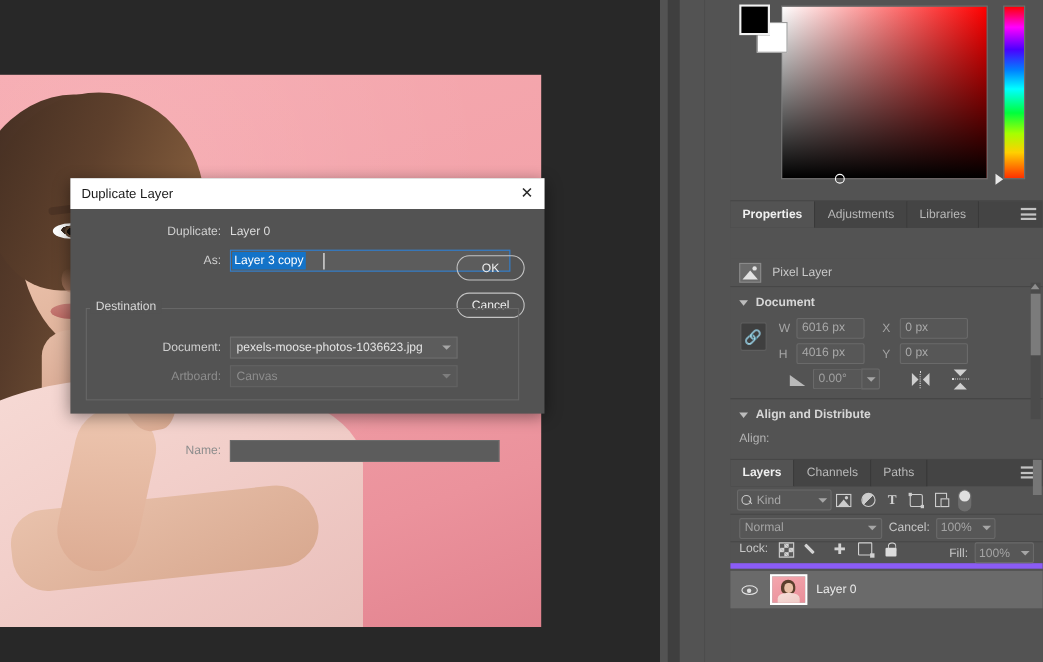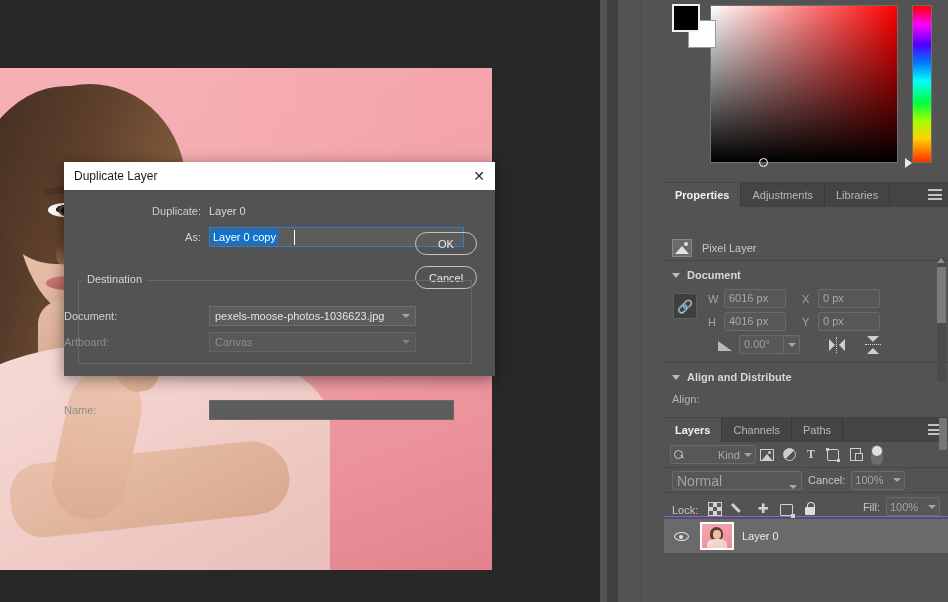--- a/index.html
+++ b/index.html
@@ -291,21 +291,21 @@
   }
   .props-scroll-up {
     position: absolute; right: 3px; top: 75px; width: 0; height: 0;
     border-left: 4px solid transparent; border-right: 4px solid transparent;
     border-bottom: 5px solid #8e8e8e;
   }
 
   
   .layers-filter {
     display: flex; align-items: center; gap: 0;
-    height: 26px; padding: 0 6px; border-bottom: 1px solid #484848; text-align: right;
+    height: 26px; padding: 0 6px; border-bottom: 1px solid #484848;
   }
   .kind-select {
     display: flex; align-items: center; gap: 4px;
     width: 86px; height: 19px; background: #575757;
     border: 1px solid #6a6a6a; border-radius: 2px; padding: 0 3px;
     cursor: pointer;
   }
   .mag { width: 10px; height: 10px; position: relative; }
   .mag::before {
     content: ""; position: absolute; left: 0; top: 0;
@@ -357,36 +357,36 @@
   .toggle-pill::after {
     content: ""; position: absolute; left: 1px; top: 1px;
     width: 10px; height: 10px; border-radius: 50%; background: #e0e0e0;
   }
 
   .blend-row {
     display: flex; align-items: center; gap: 6px;
     height: 25px; padding: 0 8px; border-bottom: 1px solid #484848;
   }
   .blend-select {
-    display: flex; align-items: flex-end; width: 130px; height: 19px;
+    display: flex; align-items: center; width: 130px; height: 19px;
     background: #575757; border: 1px solid #6a6a6a; border-radius: 2px;
-    padding: 0 4px; font-size: 14px; color: #a4a4a4; cursor: pointer;
+    padding: 0 4px; font-size: 11px; color: #a4a4a4; cursor: pointer;
   }
   .blend-select .caret-sm { margin-left: auto; }
   .mini-label { font-size: 11px; color: #c6c6c6; }
   .spin {
     display: flex; align-items: center; width: 54px; height: 19px;
     background: #575757; border: 1px solid #6a6a6a; border-radius: 2px;
     padding: 0 3px; font-size: 11px; color: #a4a4a4; cursor: text;
   }
   .spin .caret-sm { margin-left: auto; }
 
   .lock-row {
-    display: flex; align-items: flex-end; gap: 10px;
-    height: 24px; padding: 0 8px; border-bottom: 1px solid #8b5cf6;
+    display: flex; align-items: flex-start; gap: 10px;
+    height: 24px; padding: 0 8px; border-bottom: 5px solid #8b5cf6;
   }
   .lk { width: 14px; height: 14px; cursor: pointer; }
   .lk-checker {
     background:
       linear-gradient(45deg, #d4d4d4 25%, transparent 25% 75%, #d4d4d4 75%),
       linear-gradient(45deg, #d4d4d4 25%, transparent 25% 75%, #d4d4d4 75%) 4px 4px,
       #5a5a5a;
     background-size: 8px 8px; border: 1px solid #cfcfcf;
   }
   .lk-brush { position: relative; }
@@ -507,21 +507,21 @@
   }
   .dest-legend {
     position: absolute; left: 18px; top: 83px;
     background: #535353; padding: 0 5px; font-size: 11px; color: #d6d6d6;
   }
   .drow { position: absolute; display: flex; align-items: center; height: 20px; }
   .drow1 { left: 0; top: 116px; }
   .drow2 { left: 0; top: 142px; }
   .drow3 { left: 0; top: 168px; margin-top: 42px; }
   .dlabel {
-    width: 145px; padding-right: 8px;
+    width: 145px; text-align: right; padding-right: 8px;
     font-size: 11px; color: #cfcfcf;
   }
   .dlabel.dim { color: #8d8d8d; }
   .dsel {
     display: flex; align-items: center; width: 207px; height: 20px;
     background: #5c5c5c; border: 1px solid #6d6d6d;
     padding: 0 5px; font-size: 11px; color: #e3e3e3; cursor: pointer;
   }
   .dsel.dim { color: #8d8d8d; background: #585858; border-color: #636363; }
   .dsel .caret-sm { margin-left: auto; }
@@ -746,21 +746,21 @@
     <div class="dlg-body">
 
       <div class="frow frow-dup">
         <span class="flabel">Duplicate:</span>
         <span class="fvalue">Layer 0</span>
       </div>
 
       <div class="frow frow-as">
         <span class="flabel">As:</span>
         <span class="as-input">
-          <span class="as-sel">Layer 0 copy</span>
+          <span class="as-sel">Layer 3 copy</span>
           <span class="as-caret" style="left:84px;"></span>
         </span>
       </div>
 
       <div class="btn btn-ok">OK</div>
       <div class="btn btn-cancel">Cancel</div>
 
       <div class="dest-group"></div>
       <div class="dest-legend">Destination</div>
 

